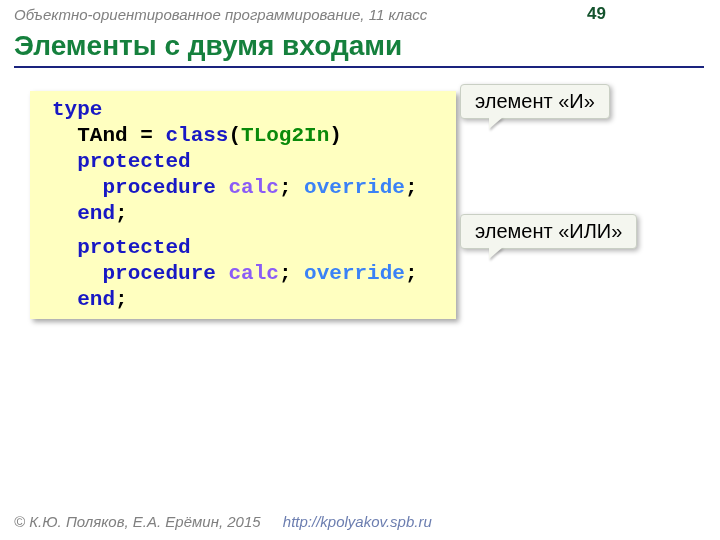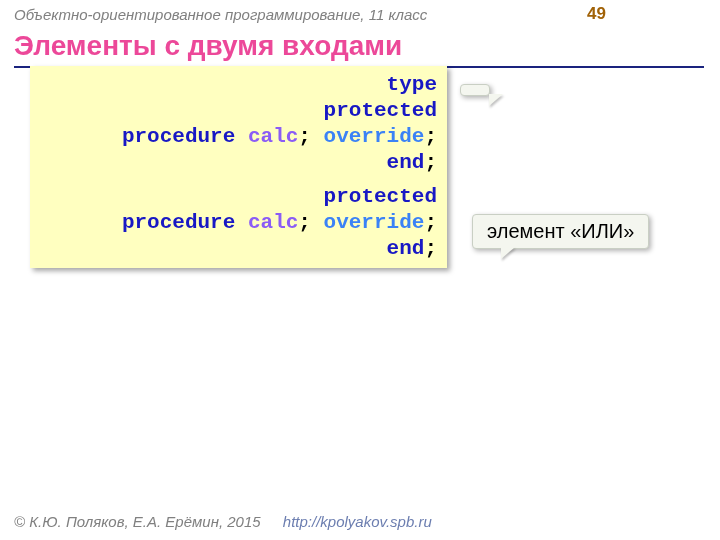--- a/index.html
+++ b/index.html
@@ -23,53 +23,52 @@
     left: 14px;
     font-style: italic;
     color: #808080;
     font-size: 15px;
   }
   .pagenum {
     position: absolute;
     top: 4px;
     right: 14px;
     font-weight: bold;
-    color: #a16207;
+    color: #14532d;
     font-size: 17px;
   }
   .title {
     position: absolute;
     top: 30px;
     left: 14px;
     font-size: 28px;
     font-weight: bold;
-    color: #ec4899;
+    color: #15803d;
   }
   .title-rule {
     position: absolute;
     top: 66px;
     left: 14px;
     width: 690px;
     height: 0;
     border-bottom: 2.5px solid #1a237e;
   }
   .codebox {
     position: absolute;
-    top: 66px;
+    top: 91px;
     left: 30px;
     width: 394px;
     background: #ffffc0;
     box-shadow: 3px 3px 5px rgba(0,0,0,0.35);
-    padding: 6px 10px 6px 13px;
+    padding: 6px 10px 6px 22px;
     font-family: "Courier New", monospace;
     font-size: 21px;
     font-weight: bold;
     line-height: 26px;
     color: #000;
-    text-align: right;
   }
   .codebox .kw   { color: #1818c4; }
   .codebox .cls  { color: #0a8a0a; }
   .codebox .meth { color: #8b5cf6; }
   .codebox .ovr  { color: #3b82f6; }
   .codebox .gap  { height: 8px; }
 
   .callout {
     position: absolute;
     background: #f4f6ef;
@@ -86,21 +85,21 @@
     bottom: -11px;
     left: 28px;
     width: 0;
     height: 0;
     border-left: 0 solid transparent;
     border-right: 14px solid transparent;
     border-top: 12px solid #f4f6ef;
     filter: drop-shadow(1px 2px 1px rgba(0,0,0,0.25));
   }
   #callout-and { top: 84px;  left: 460px; }
-  #callout-or  { top: 214px; left: 472px; }
+  #callout-or  { top: 214px; left: 460px; }
 
   .footer {
     position: absolute;
     bottom: 10px;
     left: 14px;
     font-style: italic;
     color: #808080;
     font-size: 15px;
   }
   .footer .url {
@@ -115,34 +114,38 @@
 <div class="slide">
 
   <div class="course">Объектно-ориентированное программирование, 11 класс</div>
   <div class="pagenum">49</div>
 
   <div class="title">Элементы с двумя входами</div>
   <div class="title-rule"></div>
 
   <div class="codebox">
     <div><span class="kw">type</span></div>
+    <div>
+      &nbsp;&nbsp;<span>TAnd = </span><span class="kw">class</span><span>(</span><span class="cls">TLog2In</span><span>)</span>
+    </div>
     <div>&nbsp;&nbsp;<span class="kw">protected</span></div>
     <div>
       &nbsp;&nbsp;&nbsp;&nbsp;<span class="kw">procedure</span>&nbsp;<span class="meth">calc</span><span>;</span>&nbsp;<span class="ovr">override</span><span>;</span>
     </div>
     <div>&nbsp;&nbsp;<span class="kw">end</span><span>;</span></div>
     <div class="gap"></div>
     <div>&nbsp;&nbsp;<span class="kw">protected</span></div>
     <div>
       &nbsp;&nbsp;&nbsp;&nbsp;<span class="kw">procedure</span>&nbsp;<span class="meth">calc</span><span>;</span>&nbsp;<span class="ovr">override</span><span>;</span>
     </div>
     <div>&nbsp;&nbsp;<span class="kw">end</span><span>;</span></div>
   </div>
 
   <div id="callout-and" class="callout">
+    <span>элемент «И»</span>
     <div class="tail"></div>
   </div>
 
   <div id="callout-or" class="callout">
     <span>элемент «ИЛИ»</span>
     <div class="tail"></div>
   </div>
 
   <div class="footer">
     <span>© К.Ю. Поляков, Е.А. Ерёмин, 2015</span>

